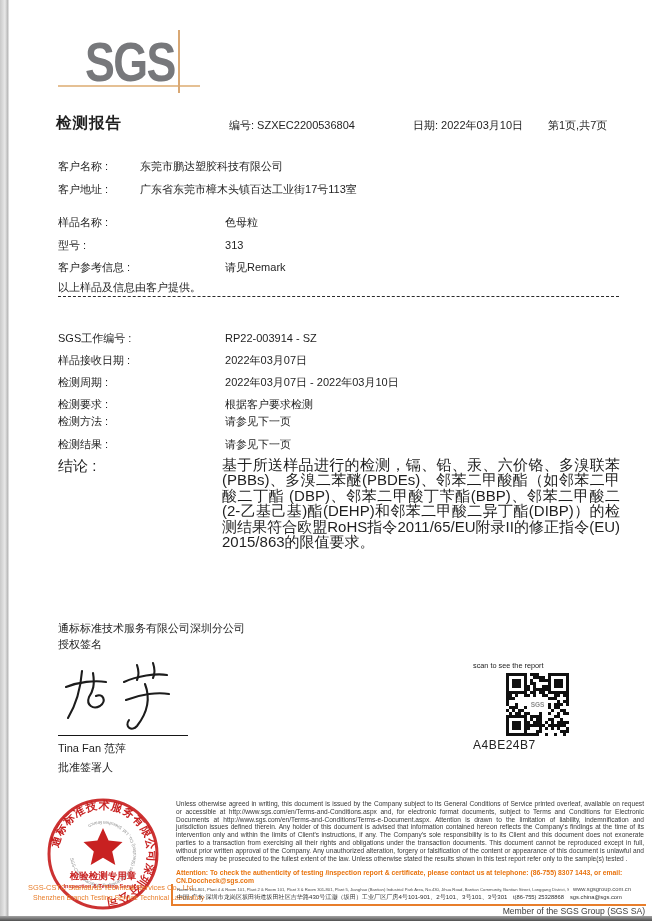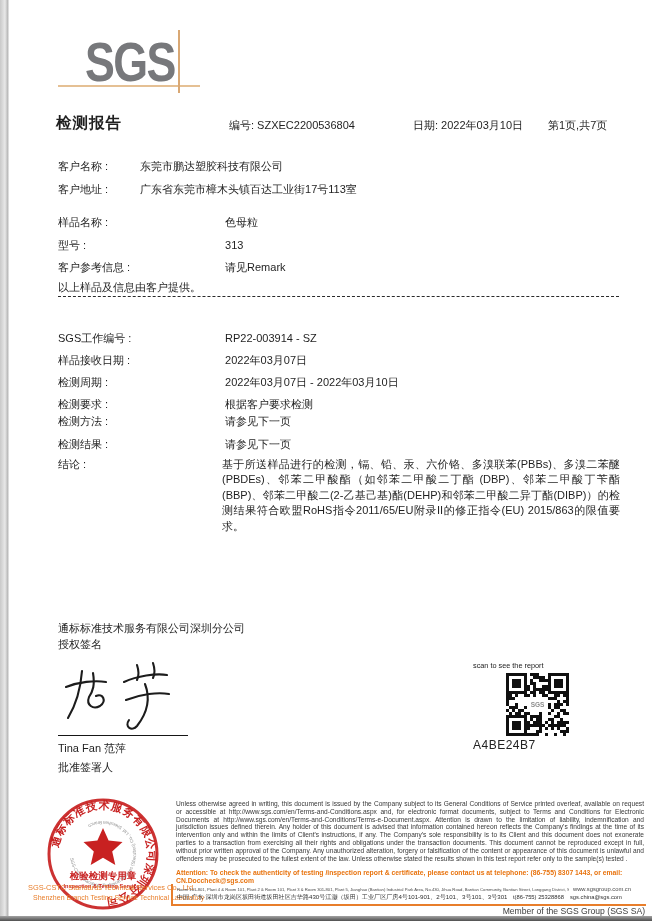--- a/index.html
+++ b/index.html
@@ -18,21 +18,21 @@
   .logo-vline{left:178px;top:30px;width:2px;height:63px;background:#D9A874;}
   
   .doc-title{left:56px;top:113px;font-size:15.5px;font-weight:bold;letter-spacing:1px;}
   .meta{top:118px;font-size:11px;}
   .m-no{left:229px;} .m-date{left:413px;} .m-page{left:548px;}
   
   .row{left:58px;font-size:11px;white-space:nowrap;}
   .lbl{display:inline-block;}
   .w80{width:79px;} .w164{width:164px;}
   .dash{left:58px;top:296px;width:561px;border-top:1.3px dashed #2a2a2a;height:0;}
-  .conc{left:58px;top:457px;font-size:11px;display:flex;}
+  .conc{left:58px;top:457px;font-size:15px;display:flex;}
   .conc .lbl{flex:0 0 164px;}
   .conc .val{width:398px;line-height:15.4px;white-space:normal;text-align:justify;}
   
   .sig-company{left:58px;top:621px;font-size:11px;}
   .sig-auth{left:58px;top:637px;font-size:11px;}
   .sig-svg{left:60px;top:660px;}
   .sig-line{left:58px;top:735px;width:130px;height:0;border-top:1.8px solid #161616;}
   .sig-name{left:58px;top:741px;font-size:11px;}
   .sig-role{left:58px;top:760px;font-size:11px;}
   

